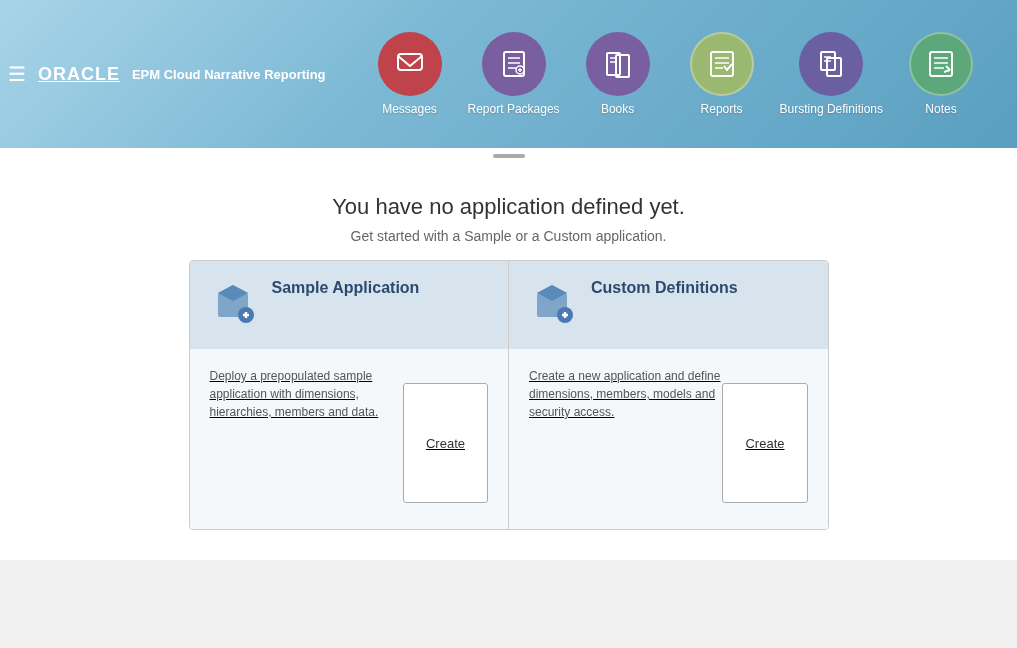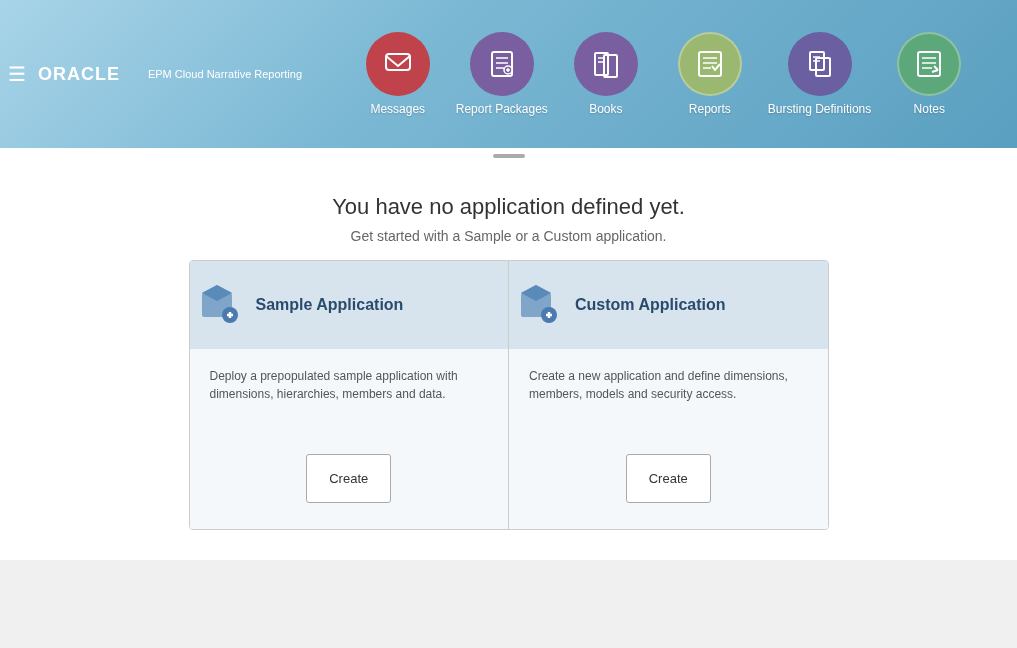--- a/index.html
+++ b/index.html
@@ -28,26 +28,28 @@
       align-items: center;
       margin-right: 16px;
       flex-shrink: 0;
     }
 
     .oracle-logo {
       color: white;
       font-weight: bold;
       font-size: 18px;
       letter-spacing: 1px;
+      text-decoration: underline;
     }
 
     .app-title {
       color: white;
-      font-size: 11px;
-      margin-left: 28px;
+      font-size: 13px;
+      margin-left: 12px;
+      font-weight: bold;
     }
 
     .nav-icons {
       display: flex;
       align-items: center;
       flex: 1;
       justify-content: center;
       gap: 4px;
     }
 
@@ -129,40 +131,41 @@
       display: flex;
       flex-direction: column;
     }
 
     .card:first-child {
       border-right: 1px solid #ccc;
     }
 
     .card-header {
       background: #d8e4ed;
-      padding: 18px 4px;
-      display: flex;
-      align-items: center;
+      padding: 18px 20px;
+      display: flex;
+      align-items: flex-start;
       gap: 14px;
     }
 
     .card-header-title {
       font-size: 16px;
       font-weight: bold;
       color: #2a4a6e;
     }
 
     .card-body {
       background: #f5f8fa;
       padding: 18px 20px;
       flex: 1;
       display: flex;
-      flex-direction: column;
+      flex-direction: row;
       justify-content: space-between;
       min-height: 180px;
+      text-decoration: underline;
     }
 
     .card-description {
       font-size: 12px;
       color: #555;
       line-height: 1.5;
     }
 
     .card-footer {
       display: flex;
@@ -329,21 +332,21 @@
 
             <rect x="8" y="14" width="30" height="24" rx="2" fill="#5a8ab8" opacity="0.7"></rect>
             <polygon points="8,14 23,6 38,14" fill="#7aaad8"></polygon>
             <polygon points="8,14 23,6 38,14 23,22" fill="#5a8ab8"></polygon>
 
             <circle cx="36" cy="36" r="8" fill="#4a7ab0"></circle>
             <line x1="33" y1="36" x2="39" y2="36" stroke="white" stroke-width="2.5"></line>
             <line x1="36" y1="33" x2="36" y2="39" stroke="white" stroke-width="2.5"></line>
           </svg>
         </span>
-        <span class="card-header-title">Custom Application</span>
+        <span class="card-header-title">Custom Definitions</span>
       </div>
       <div class="card-body">
         <p class="card-description">Create a new application and define dimensions, members, models and security access.</p>
         <div class="card-footer">
           <button class="create-btn">Create</button>
         </div>
       </div>
     </div>
 
   </div>

